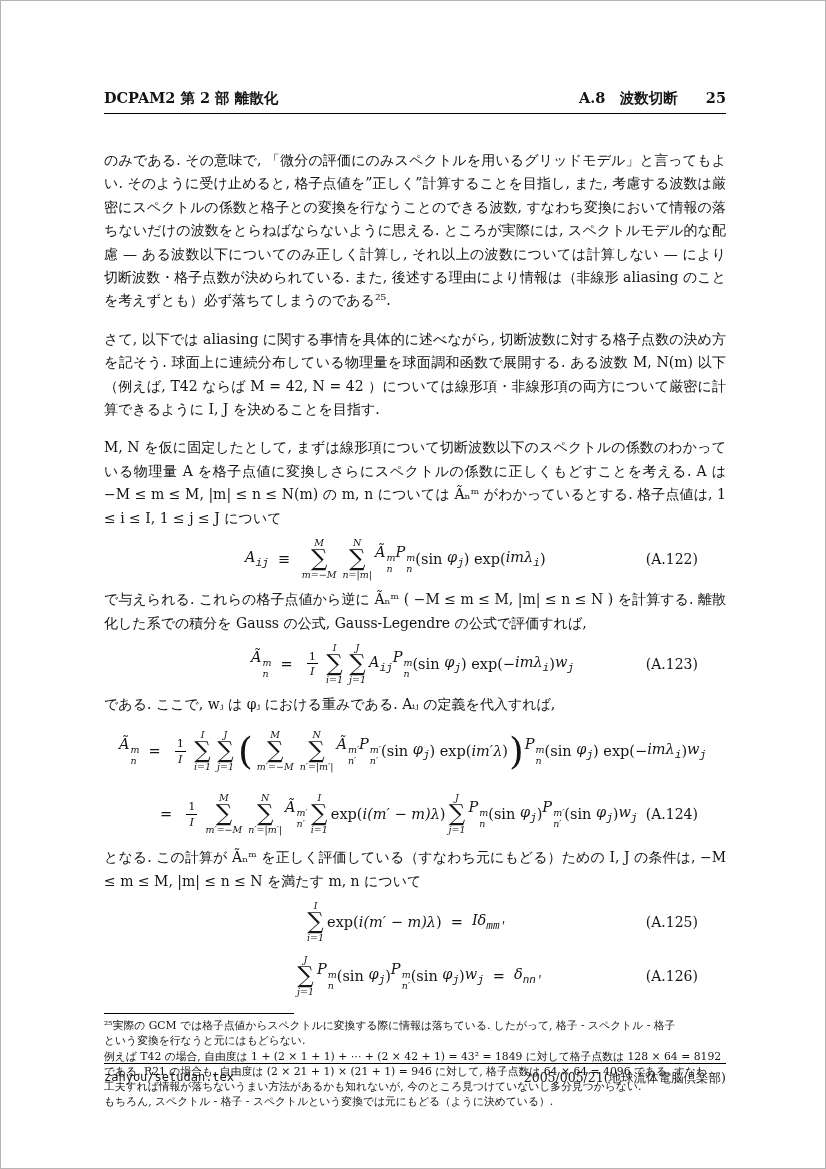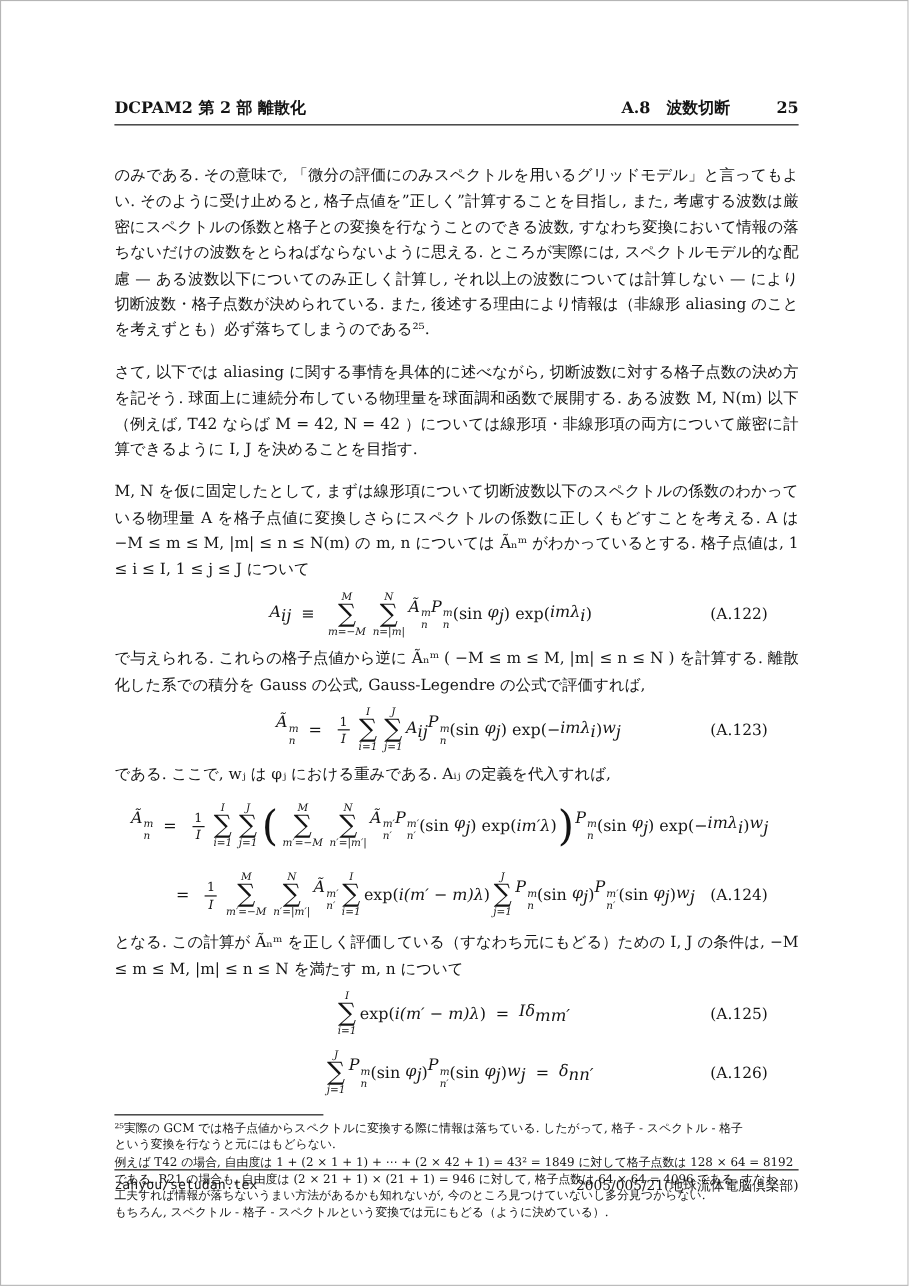--- a/index.html
+++ b/index.html
@@ -6,21 +6,21 @@
   .page{
     width:826px;height:1169px;position:relative;background:#ffffff;
     border:1px solid #b5b5b5;box-sizing:border-box;
     font-family:"DejaVu Serif","Liberation Serif",serif;color:#141414;
     overflow:hidden;
   }
   .content{position:absolute;left:103px;top:88px;width:622px;}
   
   .hdr{display:flex;justify-content:space-between;align-items:baseline;
        font-weight:bold;font-size:14.5px;}
-  .hdr-right{display:flex;gap:20px;align-items:baseline;}
+  .hdr-right{display:flex;gap:6px;align-items:baseline;}
   .hdr-page{margin-left:22px;text-align:center;}
   .hdr-rule{border:none;border-top:1.4px solid #000;margin:5px 0 0 0;}
   
   .para{font-size:14px;line-height:23.4px;text-align:justify;margin:0;
         text-justify:inter-character;}
   .mt-lg{margin-top:35px;} .mt-md{margin-top:15px;}
   
   .eq{position:relative;display:flex;align-items:center;justify-content:flex-start;
       min-height:50px;font-size:14.5px;margin:4px 0;}
   .eq-body{display:flex;align-items:center;}
@@ -29,21 +29,21 @@
   .it{font-style:italic;white-space:pre;}
   .rm{font-style:normal;white-space:pre;}
   .rel{margin:0 9px;font-style:normal;}
   .sum{display:inline-flex;flex-direction:column;align-items:center;margin:0 3px;}
   .sum .lim{font-size:9.5px;font-style:italic;line-height:1.1;white-space:pre;}
   .sum .sig{font-size:23px;line-height:0.95;}
   .frac{display:inline-flex;flex-direction:column;align-items:center;margin:0 5px;}
   .frac .num{font-size:11.5px;line-height:1.25;border-bottom:1px solid #000;padding:0 2px;}
   .frac .den{font-size:11.5px;line-height:1.25;font-style:italic;}
   .big{font-size:38px;line-height:0;font-weight:400;margin:0 1px;}
-  sup,sub{font-size:15px;font-style:italic;}
+  sup,sub{font-size:11px;font-style:italic;font-family:Liberation Mono, monospace;}
   .scr{display:inline-flex;flex-direction:column;align-items:flex-start;
        font-size:9.5px;line-height:1.12;vertical-align:-0.45em;margin-left:1px;
        font-style:italic;}
   
   .ind-a122{padding-left:141px;} .ind-a123{padding-left:147px;}
   .ind-a124a{padding-left:15px;} .ind-a124b{padding-left:47px;}
   .ind-a125{padding-left:200px;} .ind-a126{padding-left:190px;}
   
   .fn-rule{border:none;border-top:1px solid #000;width:190px;margin:12px 0 4px 0;}
   .fn{font-size:10.8px;line-height:15.2px;}

